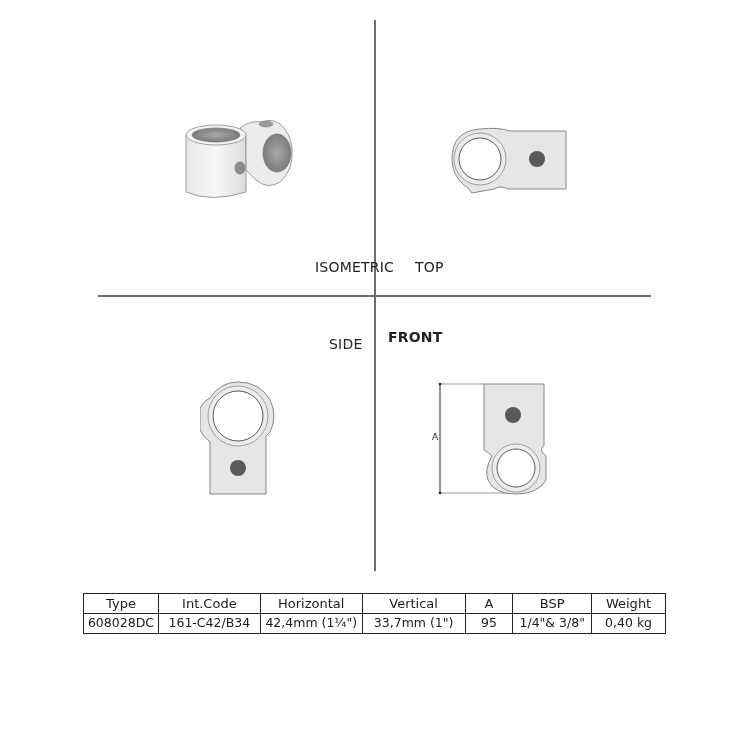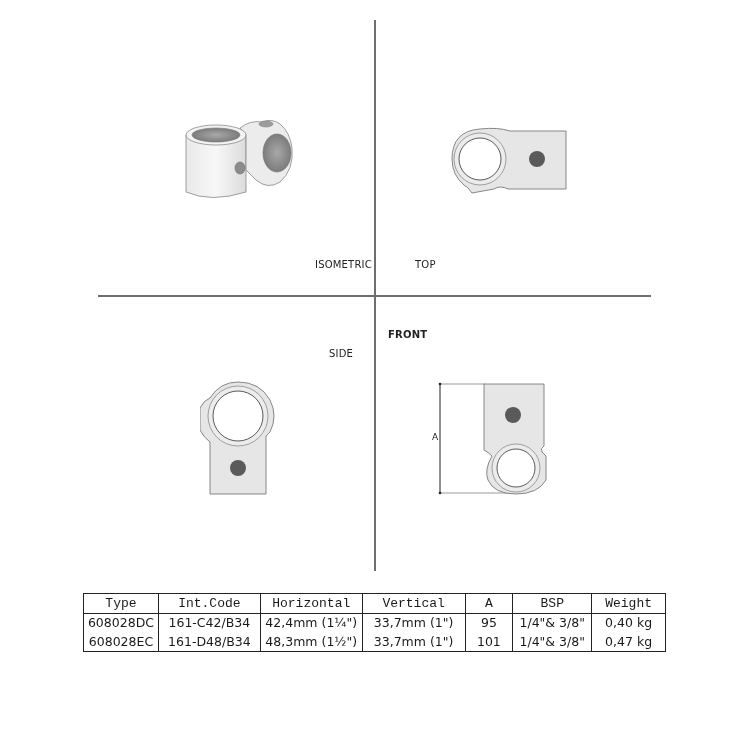--- a/index.html
+++ b/index.html
@@ -1,26 +1,26 @@
 <!DOCTYPE html>
 <html><head>
 <meta charset="utf-8">
 <style>
   html, body { margin:0; padding:0; background:#ffffff; }
   body { width:750px; height:750px; position:relative; overflow:hidden;
          font-family: "DejaVu Sans", "Liberation Sans", sans-serif; color:#1a1a1a; }
   .divider-v { position:absolute; left:374px; top:20px; width:2px; height:551px; background:#6e6e6e; }
   .divider-h { position:absolute; left:98px; top:295px; width:553px; height:2px; background:#6e6e6e; }
-  .view-label { position:absolute; font-size:10px; letter-spacing:0.2px; color:#222; }
+  .view-label { position:absolute; font-size:14px; letter-spacing:0.2px; color:#222; }
   .drawing { position:absolute; }
   table.spec { position:absolute; left:83px; top:593px; width:583px; border-collapse:collapse;
                font-size:12.5px; }
   table.spec th, table.spec td { border-left:1px solid #222; border-right:1px solid #222;
                text-align:center; padding:0; white-space:nowrap; }
-  table.spec th { font-weight:normal; height:19px; border-bottom:1px solid #222; font-size:13px;font-family:Liberation Mono, monospace; }
+  table.spec th { font-weight:normal; height:19px; border-bottom:1px solid #222; font-size:13px; }
   table.spec td { height:18.5px; line-height:18px; }
   table.spec { border:1.5px solid #222; }
 </style>
 </head>
 <body>
 
 <div class="divider-v"></div>
 <div class="divider-h"></div>
 
 <svg class="drawing" style="left:180px;top:110px" width="130" height="95" viewBox="0 0 130 95">
@@ -74,21 +74,21 @@
 
   <path d="M54 4 L114 4 L114 66 Q110 68 112 72 L116 76 L116 100 Q108 114 86 114 Q64 114 58 100 Q54 90 62 76 Q58 72 54 70 Z" fill="#e6e6e6" stroke="#7a7a7a" stroke-width="0.9"></path>
   <circle cx="86" cy="88" r="24" fill="#ececec" stroke="#8a8a8a" stroke-width="0.8"></circle>
   <circle cx="86" cy="88" r="19" fill="#ffffff" stroke="#333" stroke-width="0.8"></circle>
   <circle cx="83" cy="35" r="8" fill="#5a5a5a"></circle>
 </svg>
 <div class="view-label" style="left:432px;top:432px;font-size:9px;">A</div>
 
 <div class="view-label" style="left:315px;top:259px;">ISOMETRIC</div>
 <div class="view-label" style="left:403px;top:259px;margin-left:12px;">TOP</div>
-<div class="view-label" style="left:329px;top:348px;text-align:center;">SIDE</div>
+<div class="view-label" style="left:329px;top:336px;text-align:center;">SIDE</div>
 <div class="view-label" style="left:388px;top:329px;font-weight:bold;">FRONT</div>
 
 <table class="spec">
   <colgroup>
     <col style="width:75px">
       <col style="width:102px">
       <col style="width:102px">
     <col style="width:103px">
       <col style="width:48px">
       <col style="width:79px">
@@ -108,23 +108,14 @@
   <tbody>
     <tr>
       <td>608028DC</td>
       <td>161-C42/B34</td>
       <td>42,4mm (1¼")</td>
       <td>33,7mm (1")</td>
       <td>95</td>
       <td>1/4"&amp; 3/8"</td>
       <td>0,40 kg</td>
     </tr>
-    <tr>
-      <td>608028EC</td>
-      <td>161-D48/B34</td>
-      <td>48,3mm (1½")</td>
-      <td>33,7mm (1")</td>
-      <td>101</td>
-      <td>1/4"&amp; 3/8"</td>
-      <td>0,47 kg</td>
-    </tr>
   </tbody>
 </table>
 
 </body></html>

